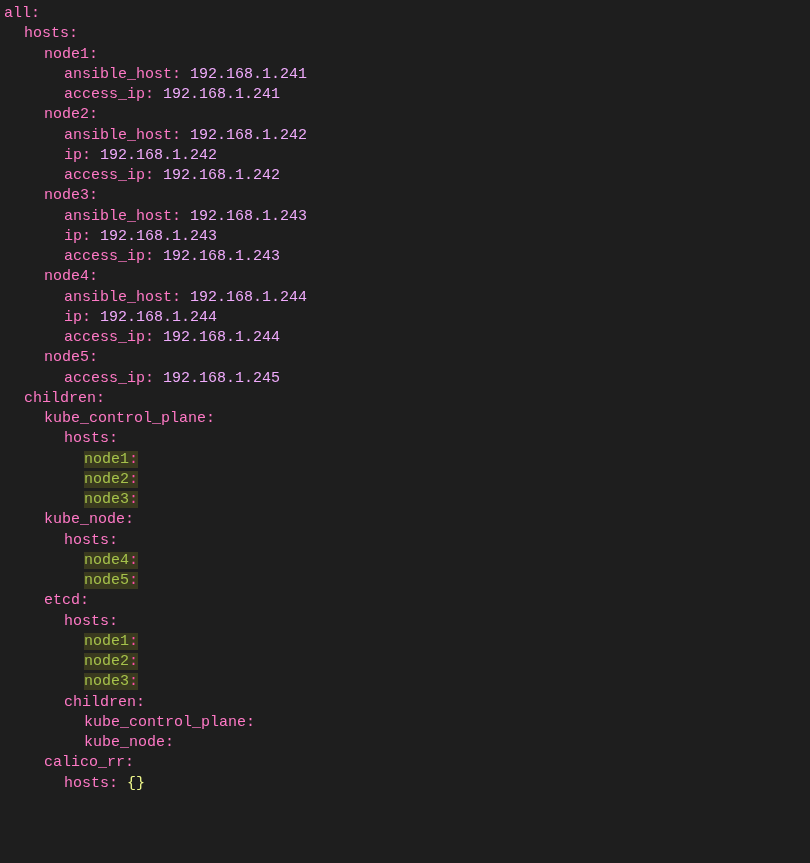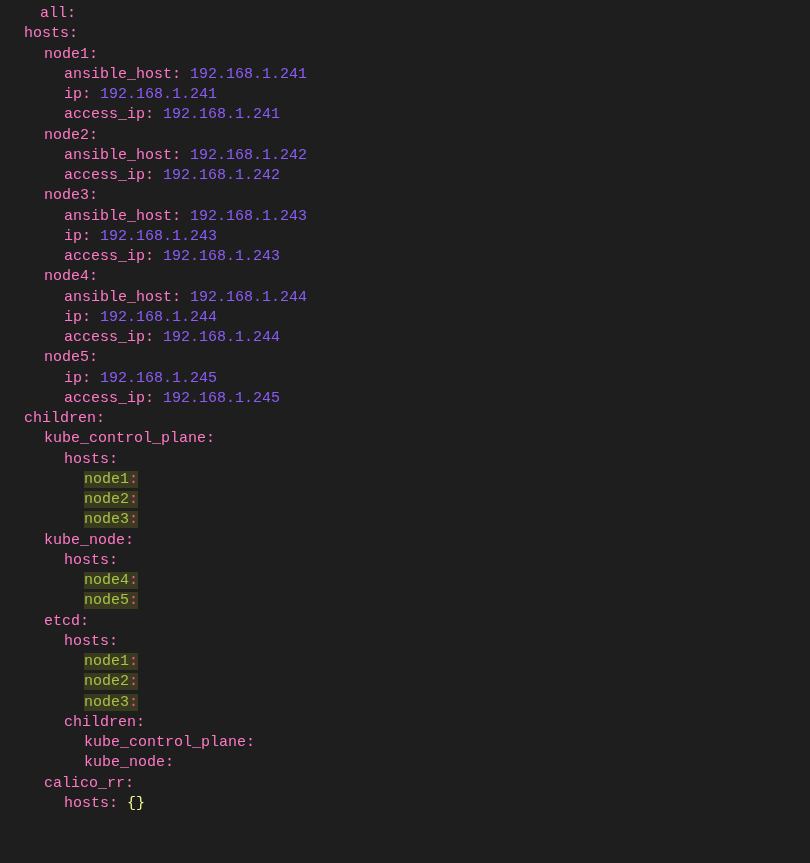--- a/index.html
+++ b/index.html
@@ -10,58 +10,57 @@
       font-size: 15px;
       line-height: 1.35;
       padding: 4px 4px;
       width: 810px;
       height: 863px;
       overflow: hidden;
     }
     .line { white-space: pre; }
     .key { color: #ff79c6; }
     .pink-colon { color: #ff79c6; }
-    .cyan { color: #8b5cf6; }
+    .cyan { color: #f0abfc; }
     .yellow { color: #f1fa8c; }
     .hlkey { background: #3a3a1f; color: #a6c24b; }
     .hlcolon { background: #3a3a1f; color: #ff4da6; }
-    .ind0 { padding-left: 0px; margin-left: 36px; }
+    .ind0 { padding-left: 0px; }
     .ind1 { padding-left: 20px; }
     .ind2 { padding-left: 40px; }
     .ind3 { padding-left: 60px; }
     .ind4 { padding-left: 80px; }
   </style>
 </head>
 <body>
 
 <div>
 <div class="line ind0"><span class="key">all</span><span class="pink-colon">:</span></div>
 <div class="line ind1"><span class="key">hosts</span><span class="pink-colon">:</span></div>
 
 <div class="line ind2"><span class="key">node1</span><span class="pink-colon">:</span></div>
 <div class="line ind3"><span class="key">ansible_host</span><span class="pink-colon">:</span> <span class="cyan">192.168.1.241</span></div>
-<div class="line ind3"><span class="key">ip</span><span class="pink-colon">:</span> <span class="cyan">192.168.1.241</span></div>
 <div class="line ind3"><span class="key">access_ip</span><span class="pink-colon">:</span> <span class="cyan">192.168.1.241</span></div>
 
 <div class="line ind2"><span class="key">node2</span><span class="pink-colon">:</span></div>
 <div class="line ind3"><span class="key">ansible_host</span><span class="pink-colon">:</span> <span class="cyan">192.168.1.242</span></div>
+<div class="line ind3"><span class="key">ip</span><span class="pink-colon">:</span> <span class="cyan">192.168.1.242</span></div>
 <div class="line ind3"><span class="key">access_ip</span><span class="pink-colon">:</span> <span class="cyan">192.168.1.242</span></div>
 
 <div class="line ind2"><span class="key">node3</span><span class="pink-colon">:</span></div>
 <div class="line ind3"><span class="key">ansible_host</span><span class="pink-colon">:</span> <span class="cyan">192.168.1.243</span></div>
 <div class="line ind3"><span class="key">ip</span><span class="pink-colon">:</span> <span class="cyan">192.168.1.243</span></div>
 <div class="line ind3"><span class="key">access_ip</span><span class="pink-colon">:</span> <span class="cyan">192.168.1.243</span></div>
 
 <div class="line ind2"><span class="key">node4</span><span class="pink-colon">:</span></div>
 <div class="line ind3"><span class="key">ansible_host</span><span class="pink-colon">:</span> <span class="cyan">192.168.1.244</span></div>
 <div class="line ind3"><span class="key">ip</span><span class="pink-colon">:</span> <span class="cyan">192.168.1.244</span></div>
 <div class="line ind3"><span class="key">access_ip</span><span class="pink-colon">:</span> <span class="cyan">192.168.1.244</span></div>
 
 <div class="line ind2"><span class="key">node5</span><span class="pink-colon">:</span></div>
-<div class="line ind3"><span class="key">ip</span><span class="pink-colon">:</span> <span class="cyan">192.168.1.245</span></div>
 <div class="line ind3"><span class="key">access_ip</span><span class="pink-colon">:</span> <span class="cyan">192.168.1.245</span></div>
 
 <div class="line ind1"><span class="key">children</span><span class="pink-colon">:</span></div>
 
 <div class="line ind2"><span class="key">kube_control_plane</span><span class="pink-colon">:</span></div>
 <div class="line ind3"><span class="key">hosts</span><span class="pink-colon">:</span></div>
 <div class="line ind4"><span class="hlkey">node1</span><span class="hlcolon">:</span></div>
 <div class="line ind4"><span class="hlkey">node2</span><span class="hlcolon">:</span></div>
 <div class="line ind4"><span class="hlkey">node3</span><span class="hlcolon">:</span></div>
 

